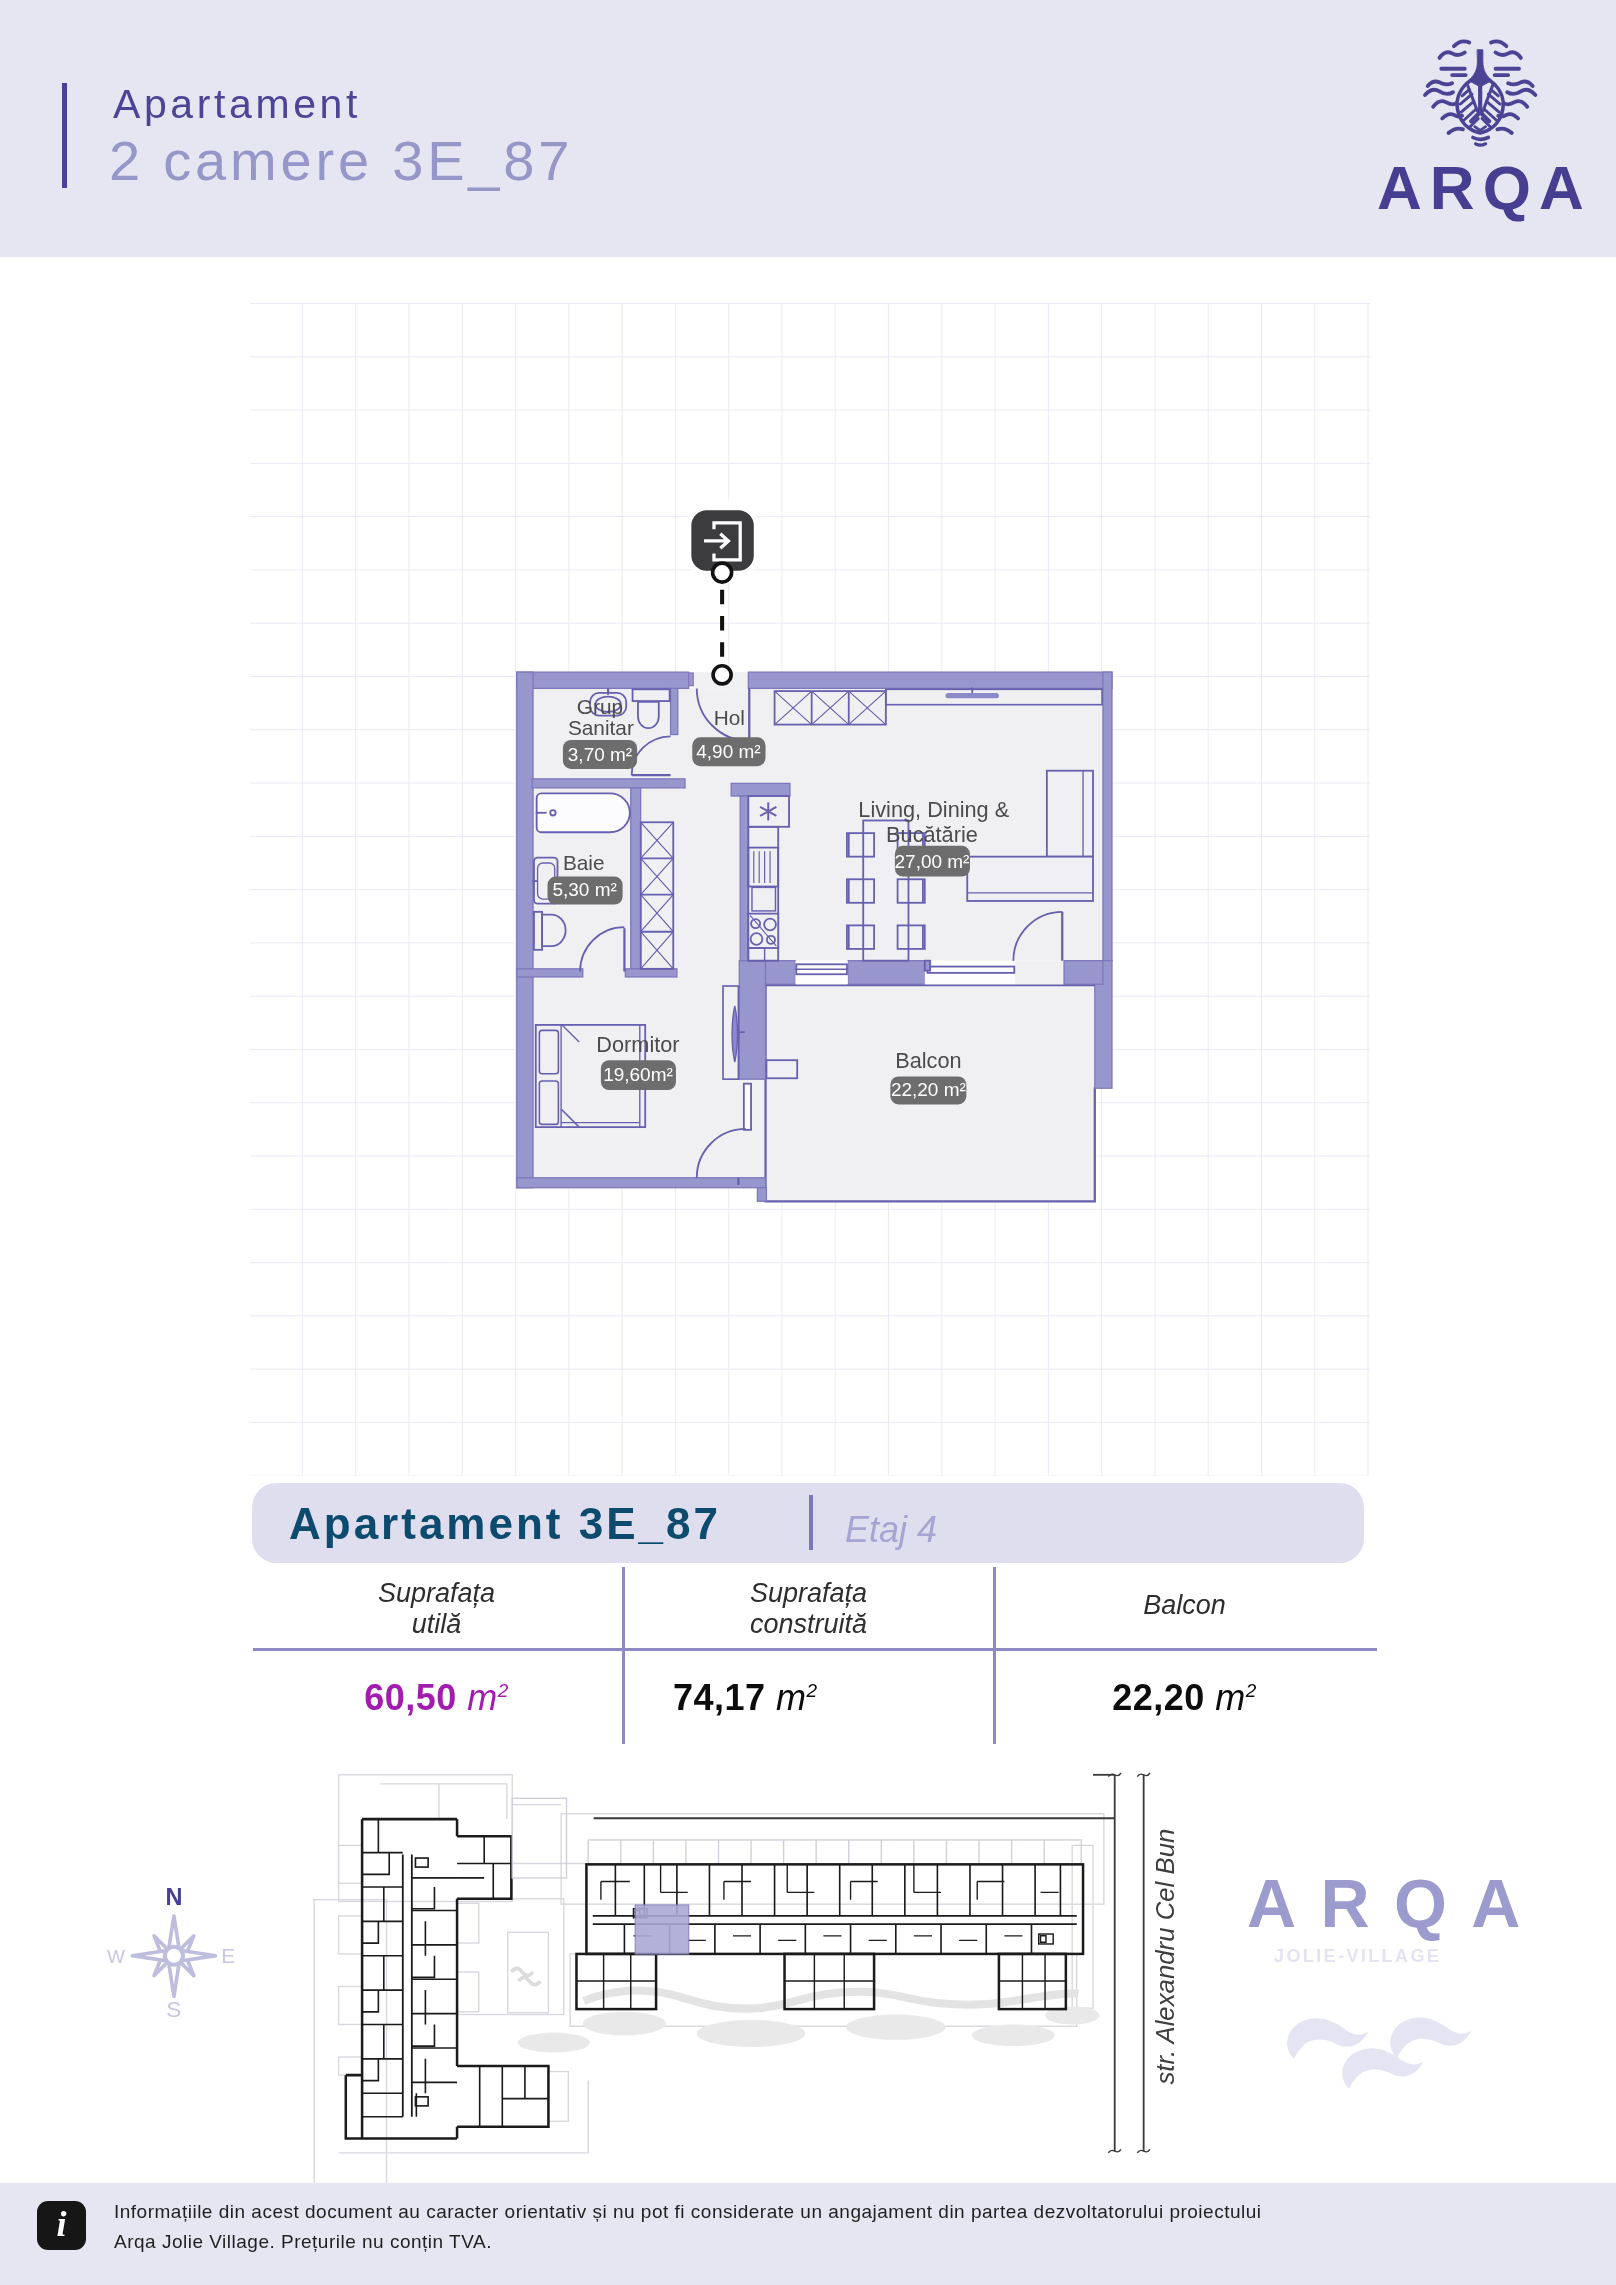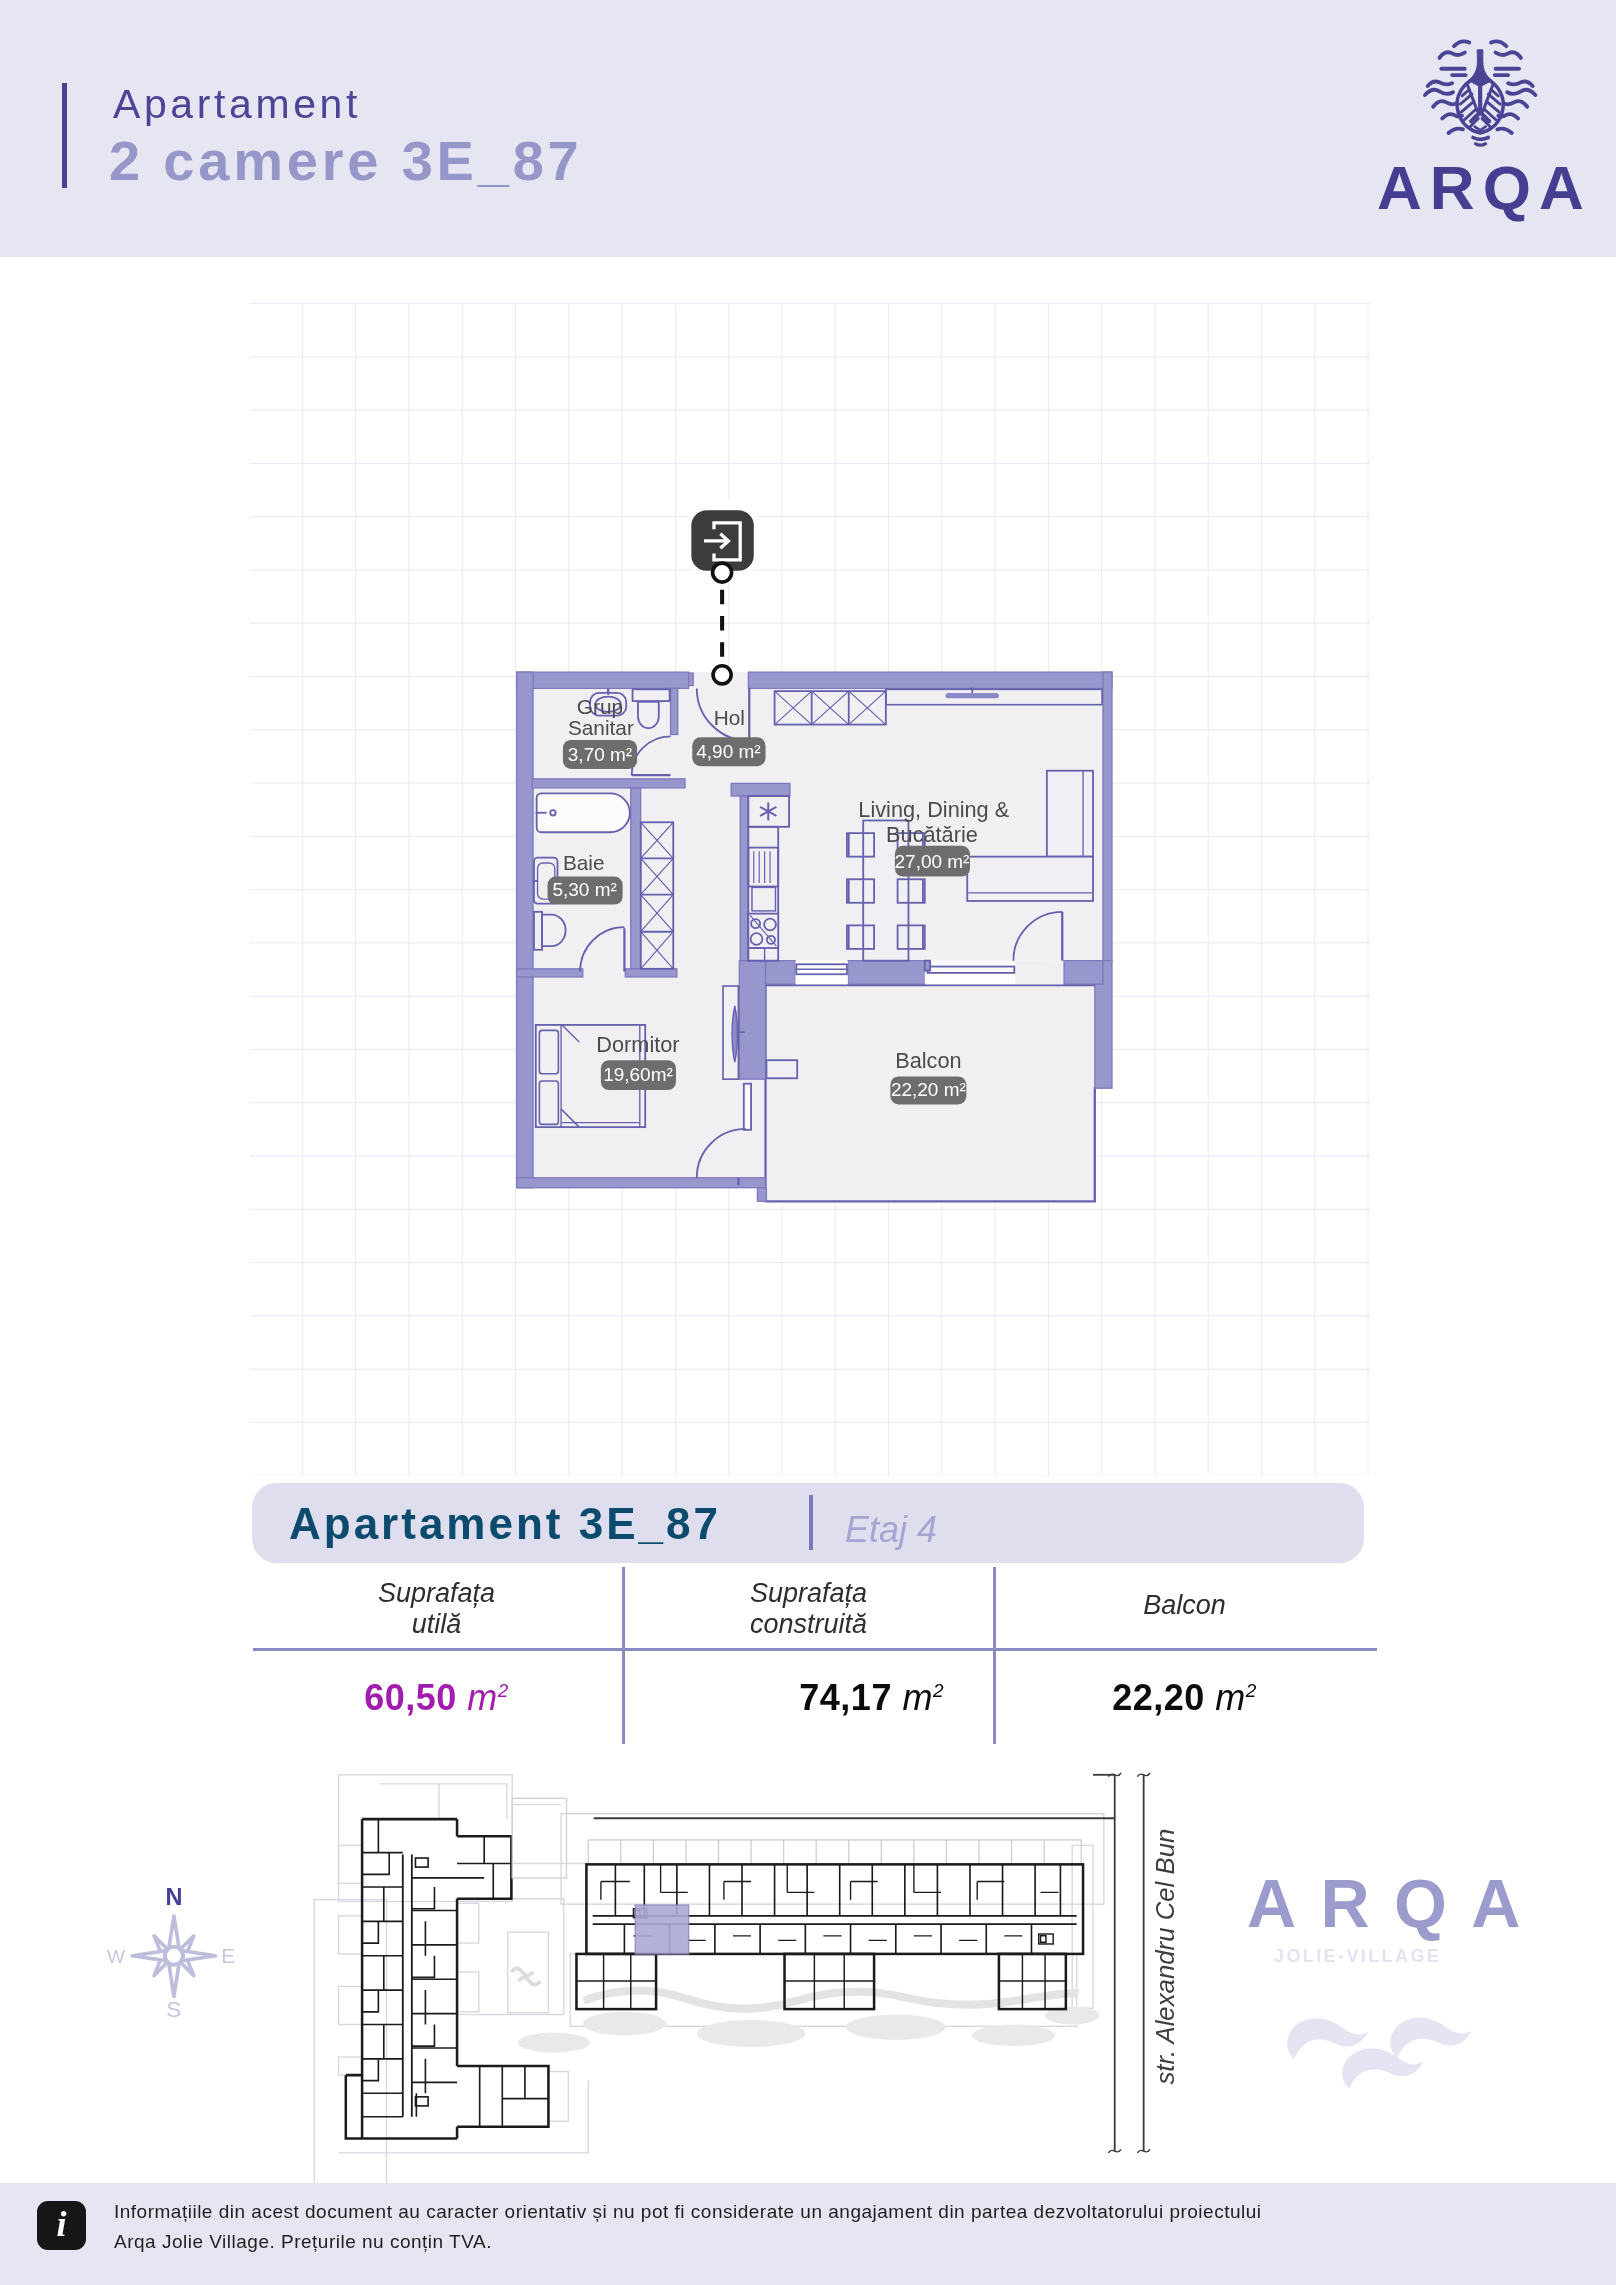--- a/index.html
+++ b/index.html
@@ -9,21 +9,21 @@
 </style>
 </head>
 <body>
 
 <div class="abs" style="left:0;top:0;width:1617px;height:257px;background:#e6e5f2;"></div>
 
 <div class="abs" style="left:62px;top:83px;width:4.5px;height:105px;background:#4a4095;"></div>
 
 <div class="abs" style="left:113px;top:81px;font-size:41px;font-weight:500;color:#4d4496;letter-spacing:3.6px;white-space:nowrap;">Apartament</div>
 
-<div class="abs" style="left:109px;top:128px;font-size:56px;font-weight:700;color:#9697c9;letter-spacing:3.8px;white-space:nowrap;">2 camere 3E_87</div>
+<div class="abs" style="left:109px;top:128px;font-size:56px;font-weight:400;color:#9697c9;letter-spacing:3.8px;white-space:nowrap;">2 camere 3E_87</div>
 
 <div class="abs" style="left:1377px;top:152px;font-size:62px;font-weight:bold;color:#463e90;letter-spacing:8.1px;white-space:nowrap;">ARQA</div>
 
 <svg class="abs" style="left:0;top:0;" width="1617" height="2285" viewBox="0 0 1787 2526">
   <defs>
     <pattern id="grid" width="58.9" height="58.9" patternUnits="userSpaceOnUse" x="274.6" y="335">
       <path d="M58.9,0 H0 V58.9" fill="none" stroke="#e9e8f4" stroke-width="2"></path>
     </pattern>
   </defs>
 
@@ -470,21 +470,21 @@
 <div class="abs" style="left:301px;top:1578px;width:271px;text-align:center;font-size:27px;font-style:italic;color:#2e2e2e;line-height:31px;">Suprafața<br>utilă</div>
 <div class="abs" style="left:673px;top:1578px;width:271px;text-align:center;font-size:27px;font-style:italic;color:#2e2e2e;line-height:31px;">Suprafața<br>construită</div>
 <div class="abs" style="left:1049px;top:1590px;width:271px;text-align:center;font-size:27px;font-style:italic;color:#2e2e2e;">Balcon</div>
 
 <div class="abs" style="left:622px;top:1567px;width:2.7px;height:177px;background:#8c8ac2;"></div>
 <div class="abs" style="left:993px;top:1567px;width:2.7px;height:177px;background:#8c8ac2;"></div>
 
 <div class="abs" style="left:253px;top:1648px;width:1124px;height:2.7px;background:#8c8ac2;"></div>
 
 <div class="abs" style="left:301px;top:1669px;width:271px;text-align:center;font-size:36px;color:#a21caf;line-height:43px;letter-spacing:0.5px;"><b style="font-weight:800;">60,50</b> <i style="font-size:36px;font-weight:400;">m</i><sup style="font-size:19px;font-style:italic;">2</sup></div>
-<div class="abs" style="left:673px;top:1669px;width:271px;text-align:right;font-size:36px;color:#0c0c0c;line-height:43px;letter-spacing:0.5px;"><b style="font-weight:800;">74,17</b> <i style="font-size:36px;font-weight:400;">m</i><sup style="font-size:19px;font-style:italic;">2</sup></div>
+<div class="abs" style="left:673px;top:1669px;width:271px;text-align:left;font-size:36px;color:#0c0c0c;line-height:43px;letter-spacing:0.5px;"><b style="font-weight:800;">74,17</b> <i style="font-size:36px;font-weight:400;">m</i><sup style="font-size:19px;font-style:italic;">2</sup></div>
 <div class="abs" style="left:1049px;top:1669px;width:271px;text-align:center;font-size:36px;color:#0c0c0c;line-height:43px;letter-spacing:0.5px;"><b style="font-weight:800;text-align:center;">22,20</b> <i style="font-size:36px;font-weight:400;">m</i><sup style="font-size:19px;font-style:italic;">2</sup></div>
 
 <div class="abs" style="left:1247px;top:1864px;font-size:68px;font-weight:bold;color:#9b9ccd;letter-spacing:24.4px;white-space:nowrap;">ARQA</div>
 
 <div class="abs" style="left:1274px;top:1946px;font-size:18px;font-weight:bold;color:#e3e3f2;letter-spacing:2.4px;white-space:nowrap;">JOLIE-VILLAGE</div>
 
 <div class="abs" style="left:0;top:2183px;width:1617px;height:102px;background:#e6e5f2;"></div>
 
 <div class="abs" style="left:37px;top:2201px;width:49px;height:49px;background:#161616;border-radius:11px;color:#fff;text-align:center;font-family:'Liberation Serif',serif;font-style:italic;font-weight:bold;font-size:36px;line-height:47px;">i</div>
 

